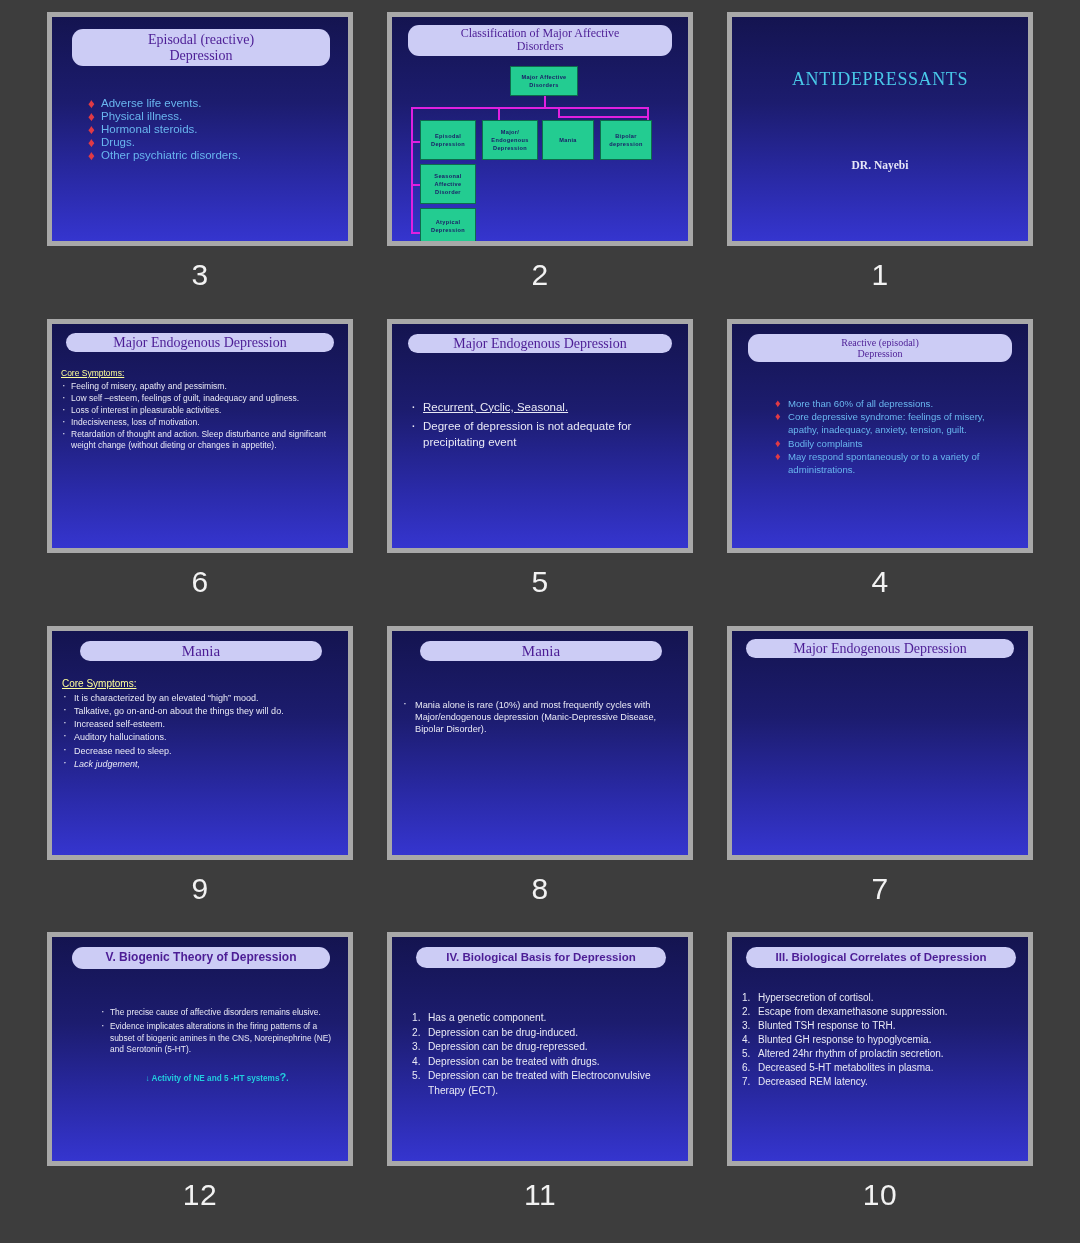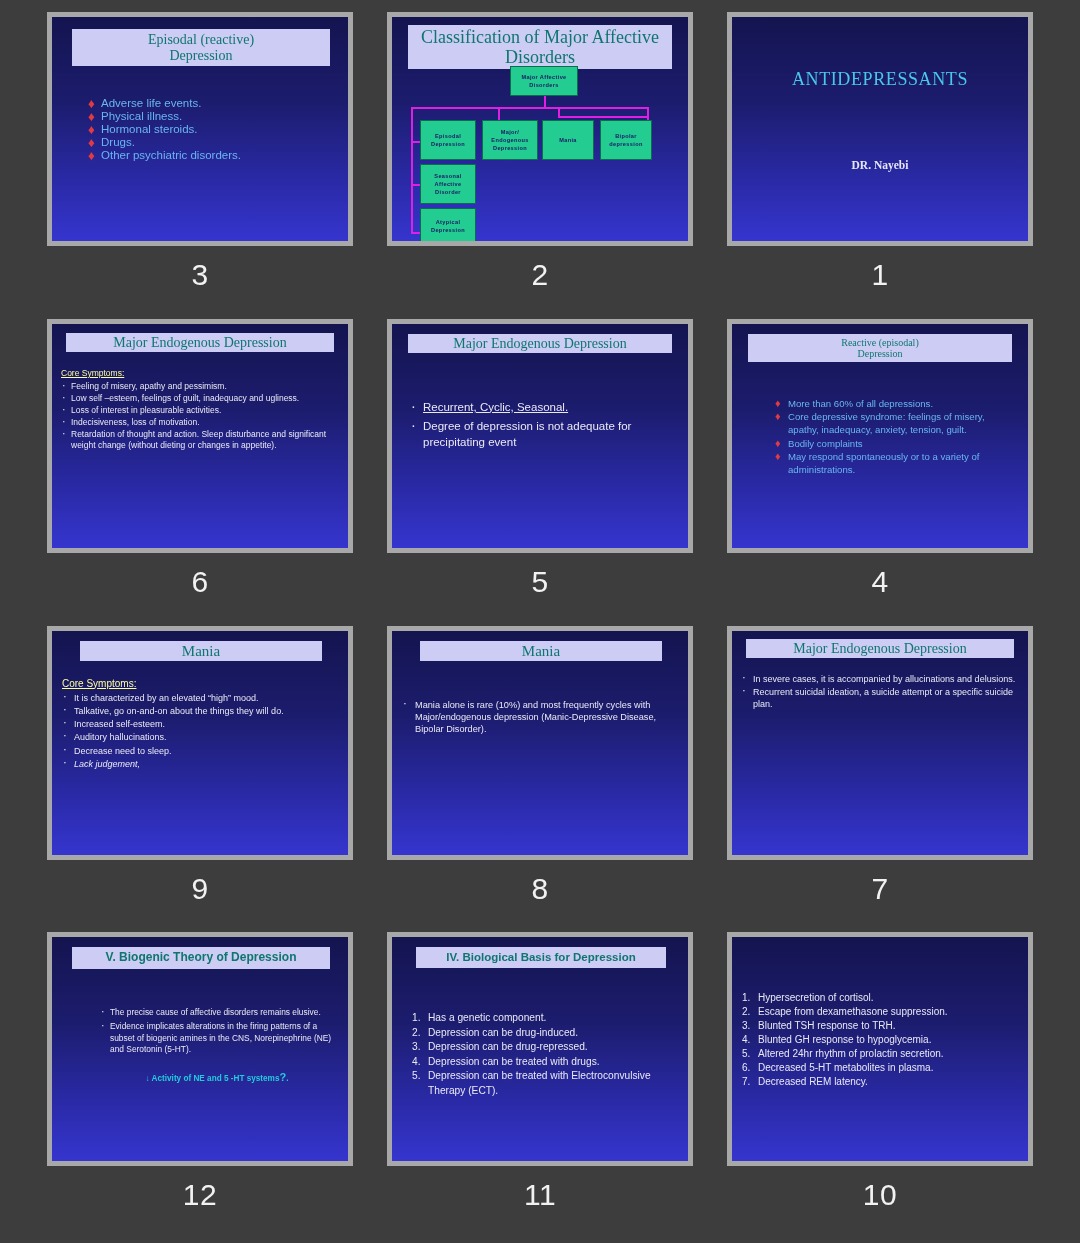--- a/index.html
+++ b/index.html
@@ -36,23 +36,24 @@
     font-weight: 300;
     line-height: 1;
     margin-top: 14px;
     letter-spacing: 0.5px;
   }
 
   
   .plaque {
     position: absolute;
     background: #ccccf5;
-    color: #0f766e;
+    color: #4c1d95;
     text-align: center;
     line-height: 1.12;
+    border-radius: 11px;
   }
   .plaque.serif { font-family: "Liberation Serif", serif; }
   .plaque.sansbold { font-family: "Liberation Sans", sans-serif; font-weight: bold; }
 
   
   .body { position: absolute; }
   .body p { margin: 0; }
 
   .heading-underline {
     color: #ffff99; text-decoration: underline; font-size: 8.5px;
@@ -130,21 +131,21 @@
           </ul>
         </div>
       </div>
     </div>
     <div class="slidenum">3</div>
   </div>
 
   <div class="cell">
     <div class="frame">
       <div class="slide">
-        <div class="plaque serif" style="left:16px; top:8px; right:16px; padding:2px 4px; font-size:18px;">
+        <div class="plaque serif" style="left:16px; top:8px; right:16px; padding:2px 4px; font-size:12px;">
           <span style="white-space:pre-line">Classification of Major Affective
 Disorders</span>
         </div>
         <div class="chart">
 
           <div class="conn" style="left:152px; top:79px; width:1.5px; height:12px;"></div>
           <div class="conn" style="left:19px; top:90px; width:237px; height:1.5px;"></div>
           <div class="conn" style="left:19px; top:90px; width:1.5px; height:13px;"></div>
           <div class="conn" style="left:106px; top:90px; width:1.5px; height:13px;"></div>
           <div class="conn" style="left:166px; top:90px; width:1.5px; height:10px;"></div>
@@ -301,26 +302,20 @@
     </div>
     <div class="slidenum">8</div>
   </div>
 
   <div class="cell">
     <div class="frame">
       <div class="slide">
         <div class="plaque serif" style="left:14px; top:8px; right:14px; padding:2px 4px; font-size:14px;">
           <span>Major Endogenous Depression</span>
         </div>
-        <div class="body" style="left:9px; top:42px; right:8px; font-size:9px; line-height:1.35;">
-          <ul class="dotlist">
-            <li style="padding-left:12px;"><span>In severe cases, it is accompanied by allucinations and delusions.</span></li>
-            <li style="padding-left:12px;"><span>Recurrent suicidal ideation, a suicide attempt or a specific suicide plan.</span></li>
-          </ul>
-        </div>
       </div>
     </div>
     <div class="slidenum">7</div>
   </div>
 
   <div class="cell">
     <div class="frame">
       <div class="slide">
         <div class="plaque sansbold" style="left:20px; top:10px; right:18px; padding:4px 4px; font-size:12px;">
           <span>V.  Biogenic Theory of Depression</span>
@@ -355,20 +350,23 @@
           </ol>
         </div>
       </div>
     </div>
     <div class="slidenum">11</div>
   </div>
 
   <div class="cell">
     <div class="frame">
       <div class="slide">
+        <div class="plaque sansbold" style="left:14px; top:10px; right:12px; padding:4px 4px; font-size:11.5px;">
+          <span>III.  Biological Correlates of Depression</span>
+        </div>
         <div class="body" style="left:10px; top:54px; right:8px; font-size:10px; line-height:1.4;">
           <ol class="numlist">
             <li><span>Hypersecretion of cortisol.</span></li>
             <li><span>Escape from dexamethasone suppression.</span></li>
             <li><span>Blunted TSH response to TRH.</span></li>
             <li><span>Blunted GH response to hypoglycemia.</span></li>
             <li><span>Altered 24hr rhythm of prolactin secretion.</span></li>
             <li><span>Decreased 5-HT metabolites in plasma.</span></li>
             <li><span>Decreased REM latency.</span></li>
           </ol>

